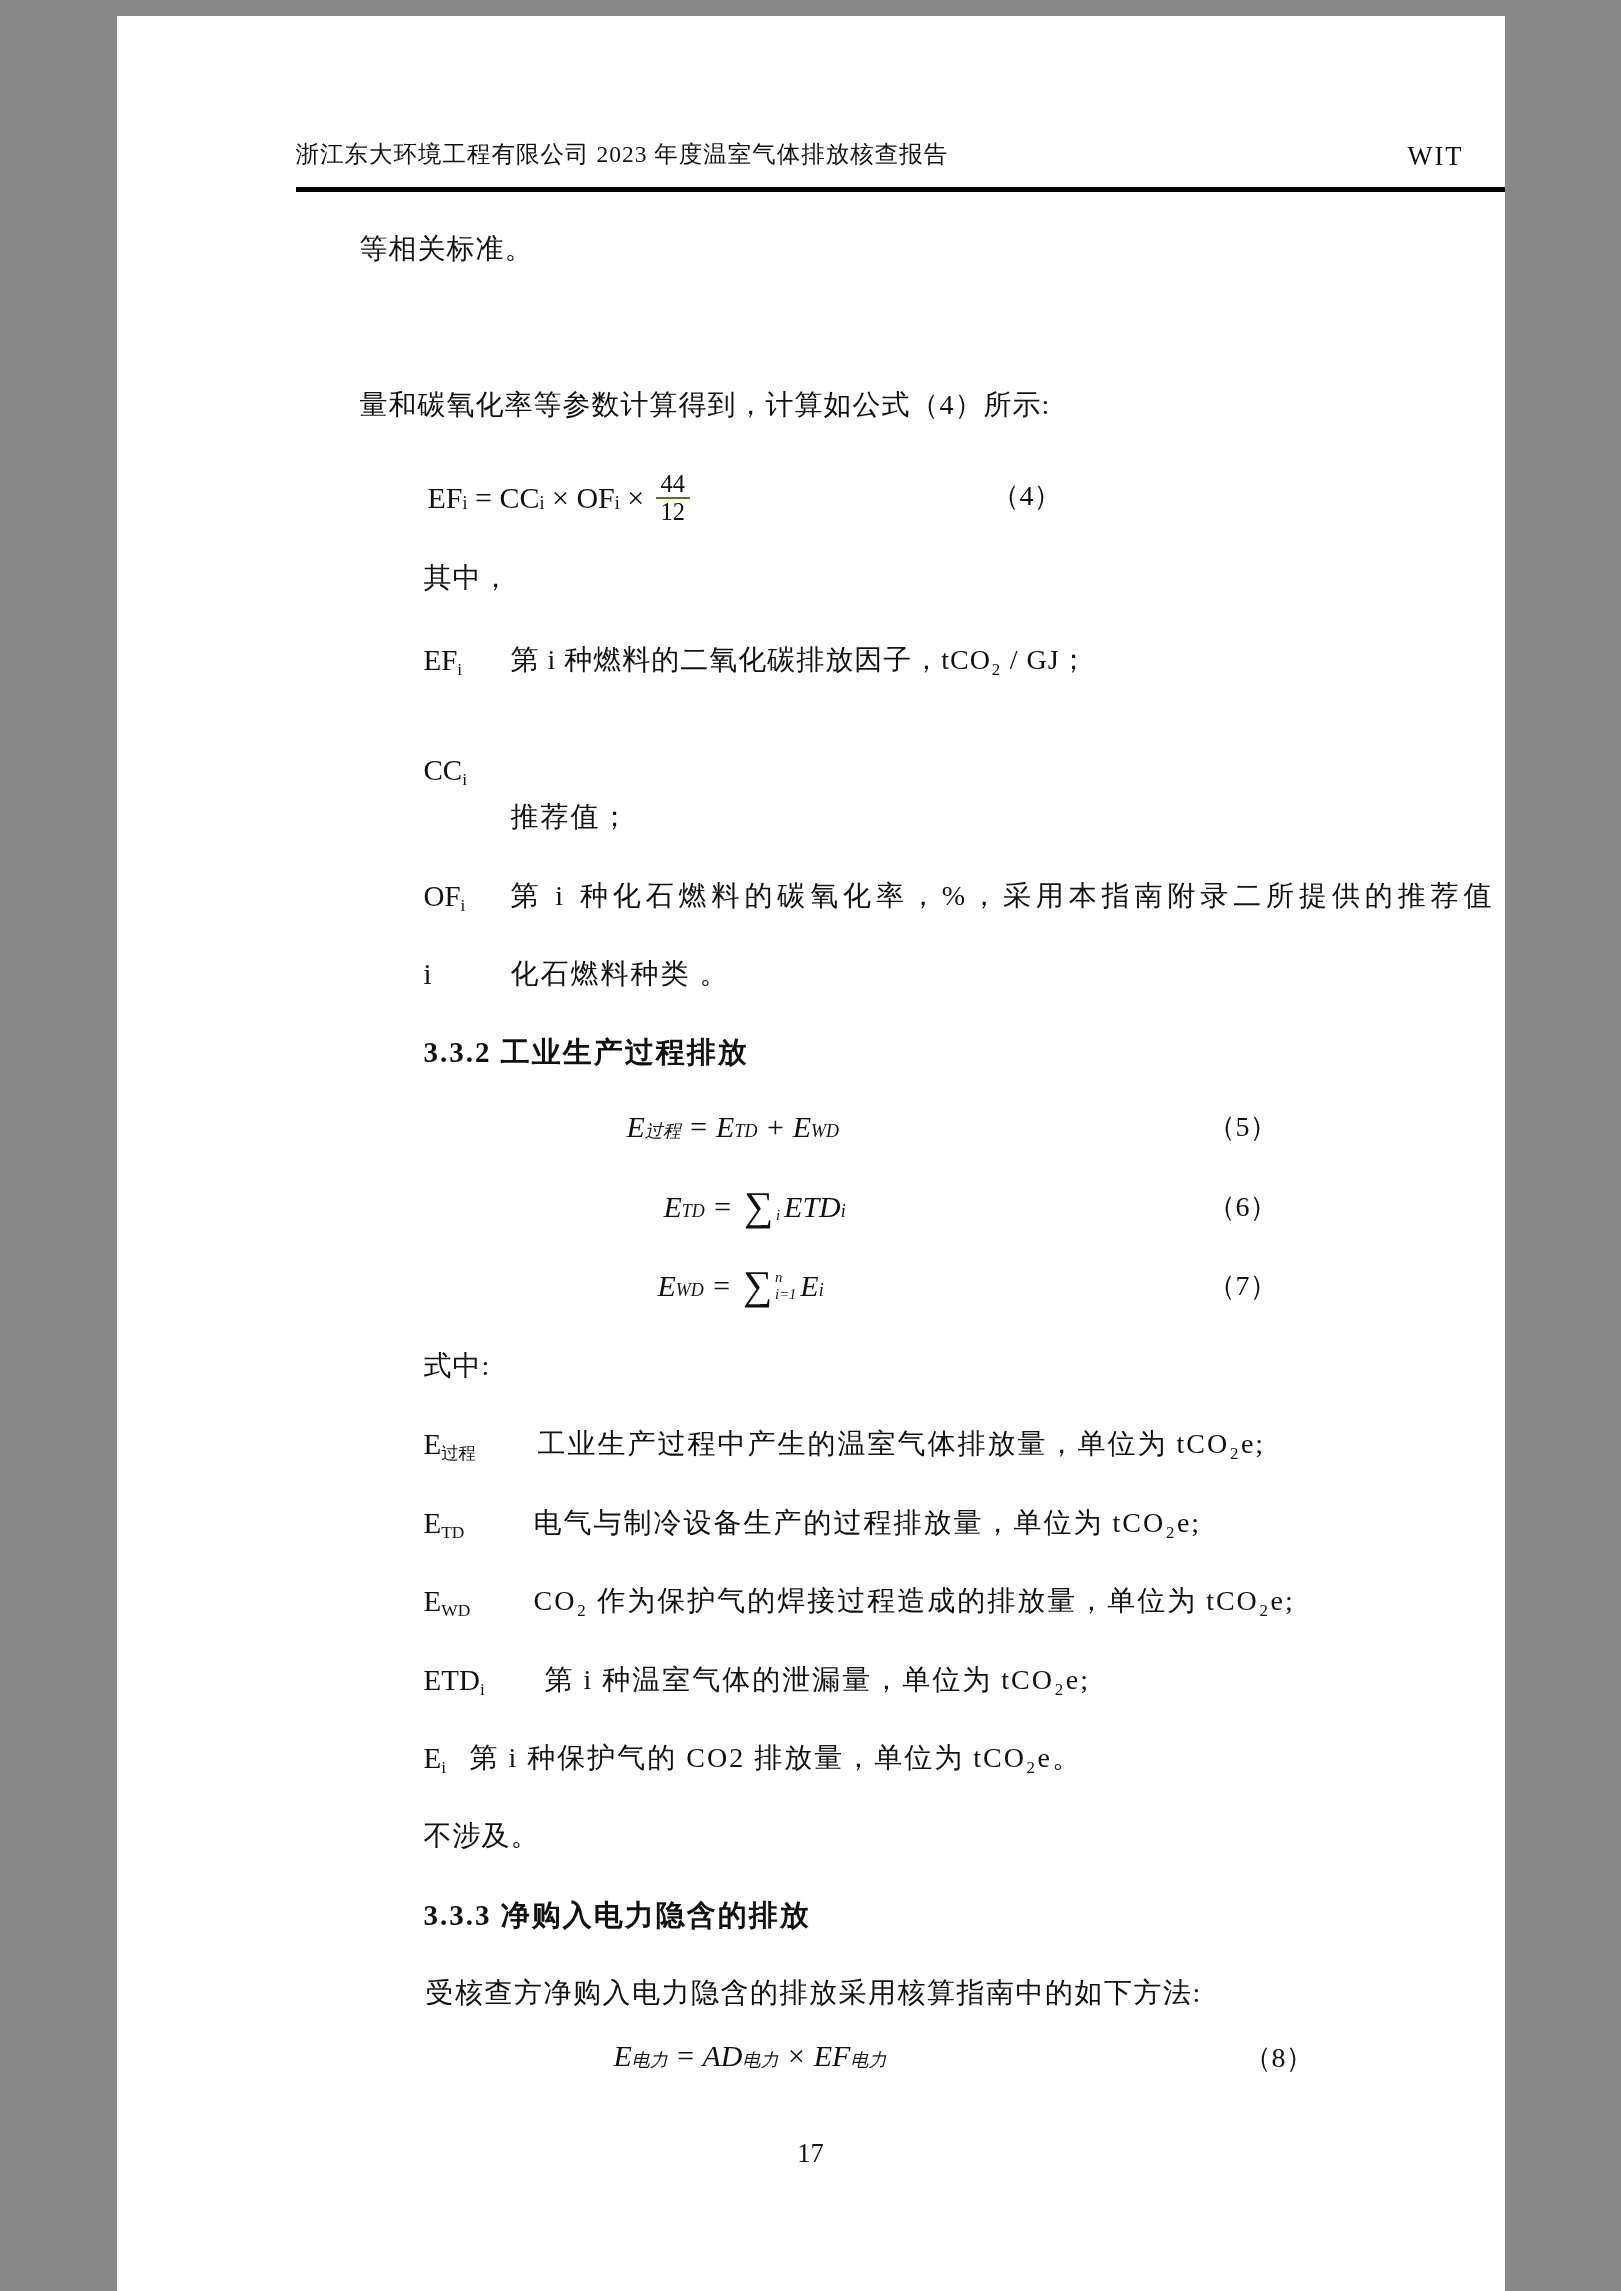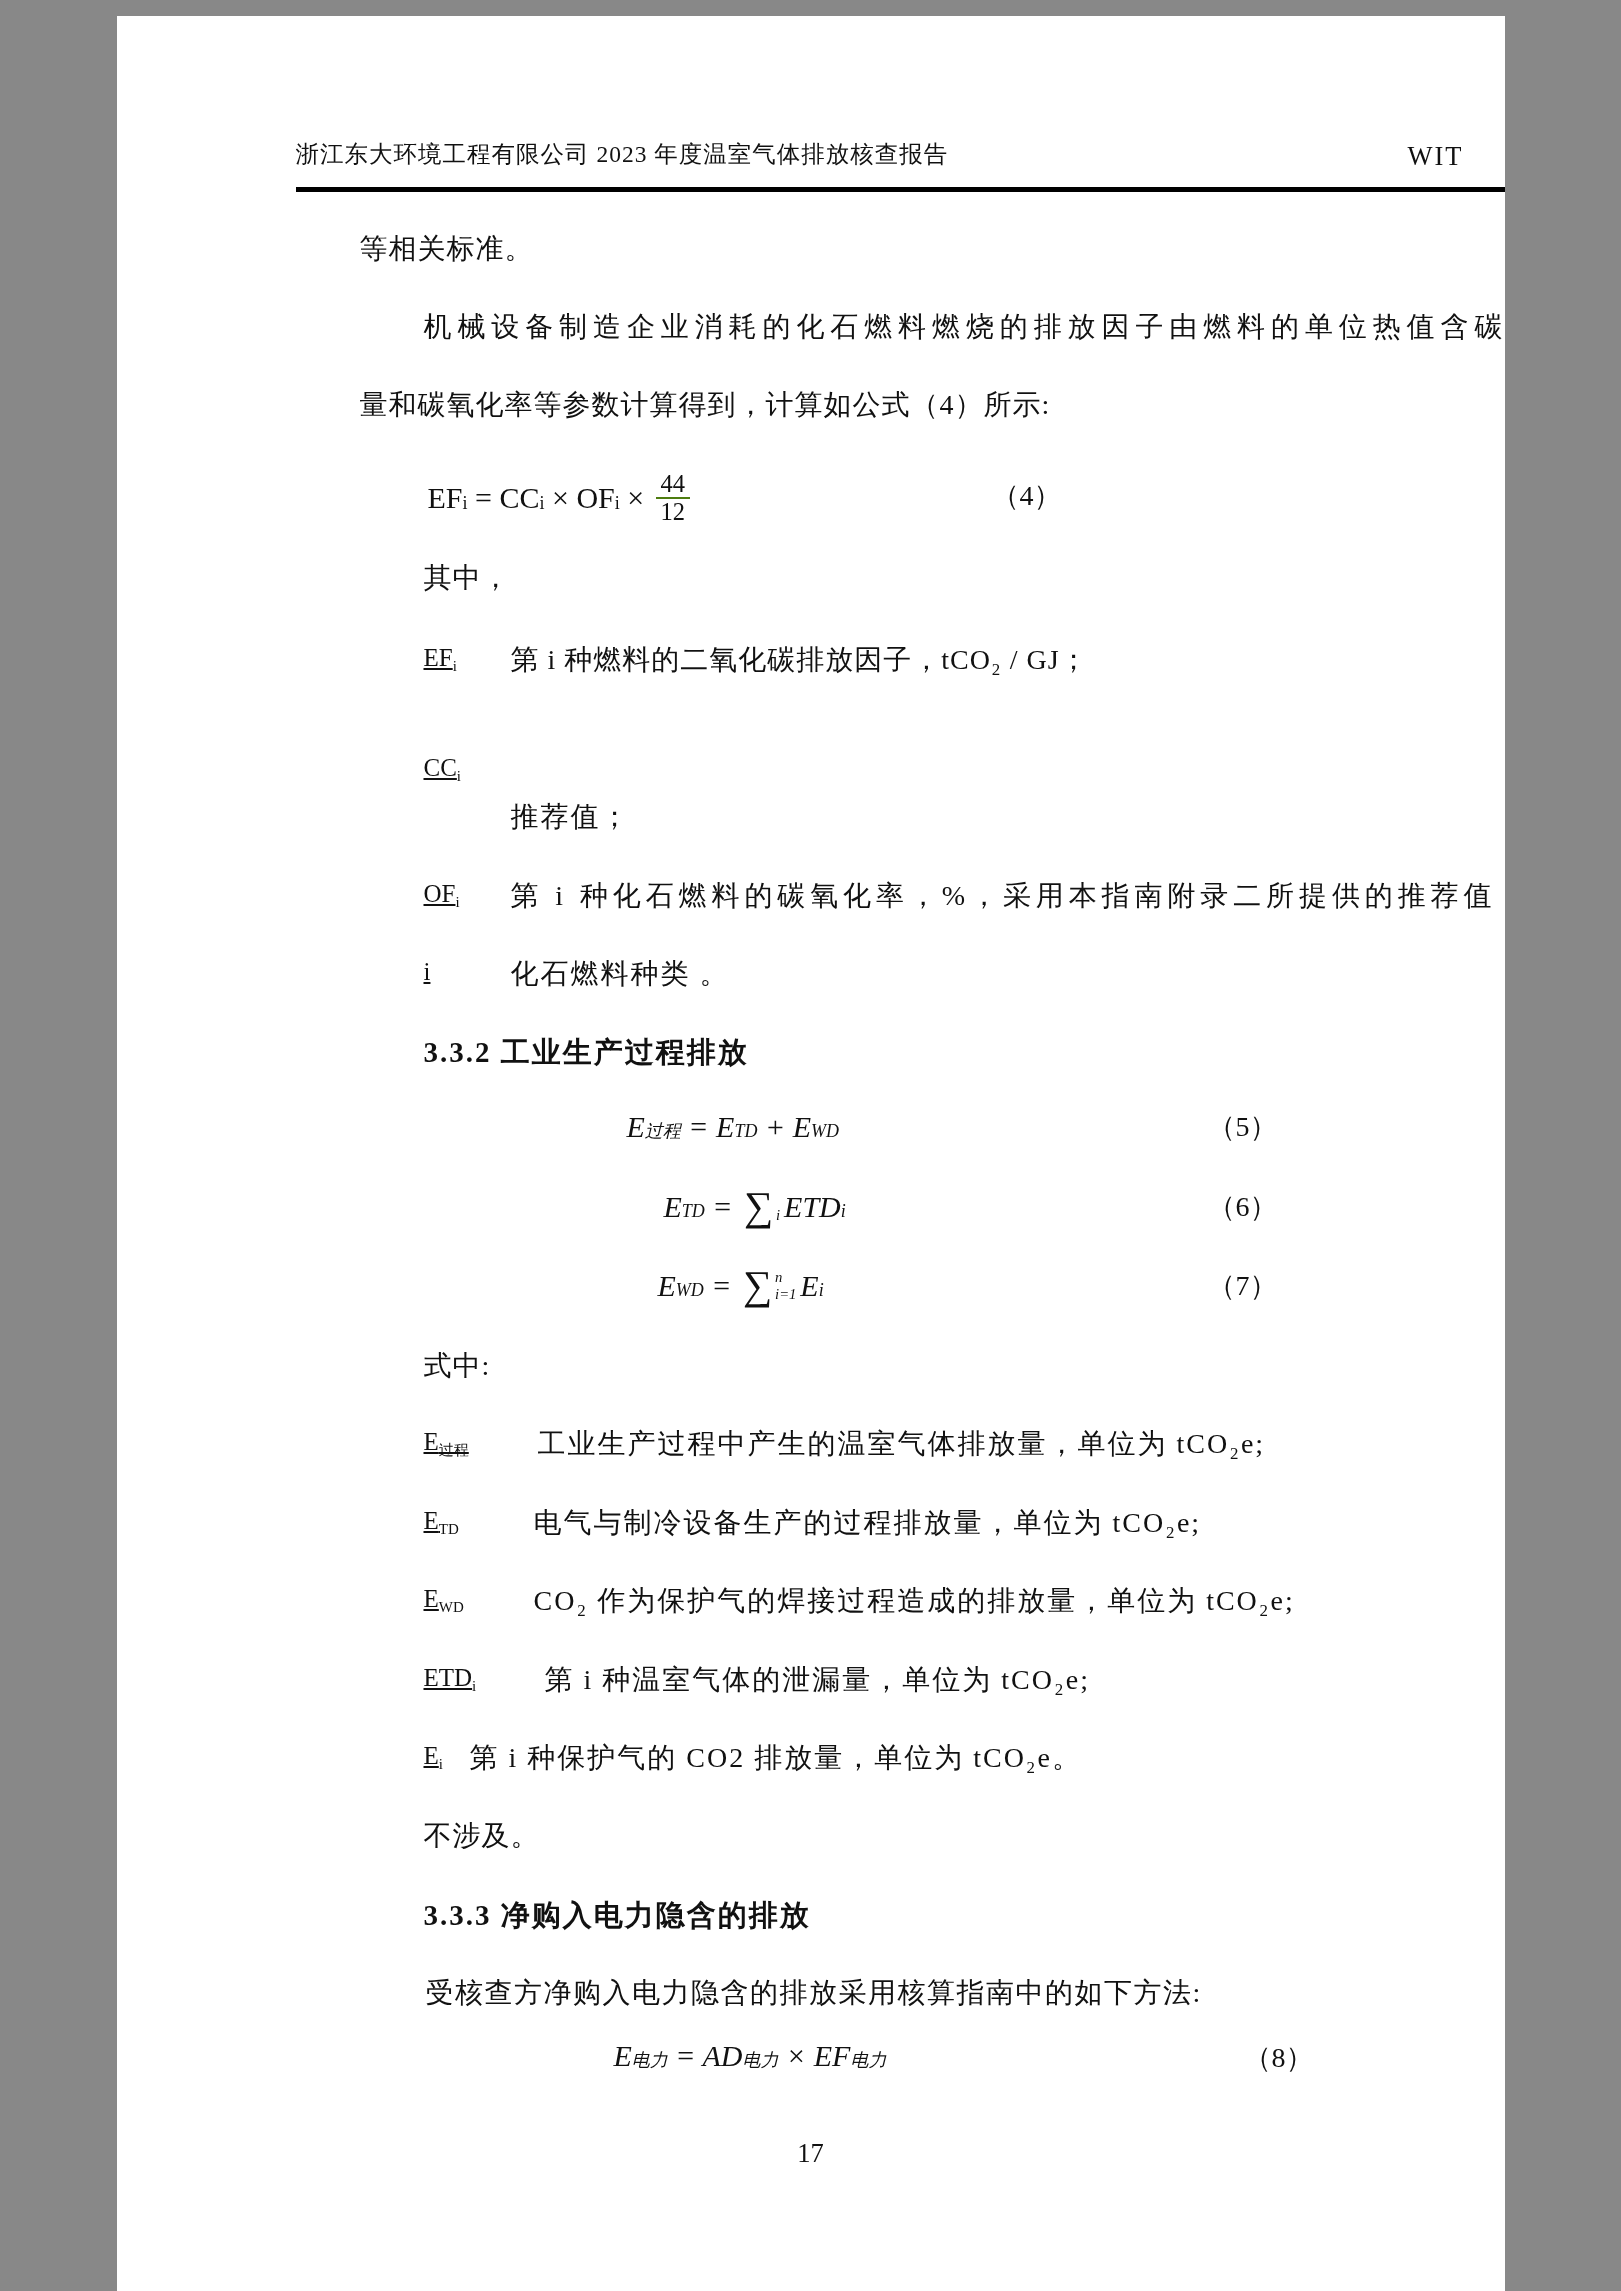--- a/index.html
+++ b/index.html
@@ -13,21 +13,21 @@
     overflow:hidden;
   }
   .abs{position:absolute;line-height:1.18;white-space:pre;}
   
   .hdr-title{top:125px;left:179px;font-size:23.5px;letter-spacing:1px;}
   .hdr-mark{top:125px;left:1291px;font-size:26.5px;letter-spacing:2px;}
   .hdr-rule{position:absolute;top:171px;left:179px;width:1264px;height:4.9px;background:#000;}
   
   .body-line{font-size:28px;letter-spacing:1px;}
   .heading{font-size:29px;font-weight:700;letter-spacing:2px;}
-  .term{font-size:25px;text-decoration:underline;}
+  .term{font-size:29px;}
   .deftext{font-size:28px;letter-spacing:2px;}
   
   .formula{font-size:30px;display:flex;align-items:center;}
   .formula span{white-space:pre;}
   .f-it{font-style:italic;}
   .fsub{font-size:0.6em;position:relative;top:0.3em;letter-spacing:0;}
   .term .fsub{font-style:normal;}
   .flabel{font-size:28px;}
   .frac{display:inline-flex;flex-direction:column;text-align:center;font-size:24.5px;line-height:1.05;font-style:normal;margin-left:3.9px;}
   .frac .num{display:block;border-bottom:2px solid #4d7c0f;padding:0 4.9px;}
@@ -43,21 +43,20 @@
 <body>
 
 <div class="page">
 
   <div class="abs hdr-title">浙江东大环境工程有限公司 2023 年度温室气体排放核查报告</div>
   <div class="abs hdr-mark">WIT</div>
   <div class="hdr-rule"></div>
 
   <div class="abs body-line" style="top:216px;left:243px;">等相关标准。</div>
 
-  <div class="abs body-line" style="top:294px;left:307px;letter-spacing:5.9px;">机械设备制造企业消耗的化石燃料燃烧的排放因子由燃料的单位热值含碳</div>
   <div class="abs body-line" style="top:372px;left:243px;text-align:center;">量和碳氧化率等参数计算得到，计算如公式（4）所示:</div>
 
   <div class="abs formula" style="top:443px;left:311px;height:78px;"><span>EF</span><span class="fsub">i</span><span> = CC</span><span class="fsub">i</span><span> × OF</span><span class="fsub">i</span><span> × </span><span class="frac"><span class="num">44</span><span class="den">12</span></span></div>
   <div class="abs flabel" style="top:463px;left:875px;">（4）</div>
 
   <div class="abs body-line" style="top:545px;left:307px;">其中，</div>
 
   <div class="abs term" style="top:627px;left:307px;"><span>EF</span><span class="fsub">i</span></div>
   <div class="abs deftext" style="top:627px;left:394px;letter-spacing:1px;">第 i 种燃料的二氧化碳排放因子，tCO₂ / GJ；</div>
 

